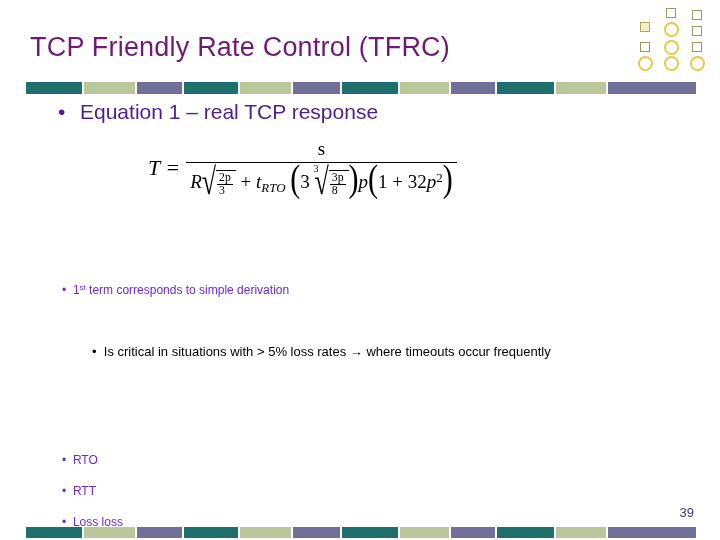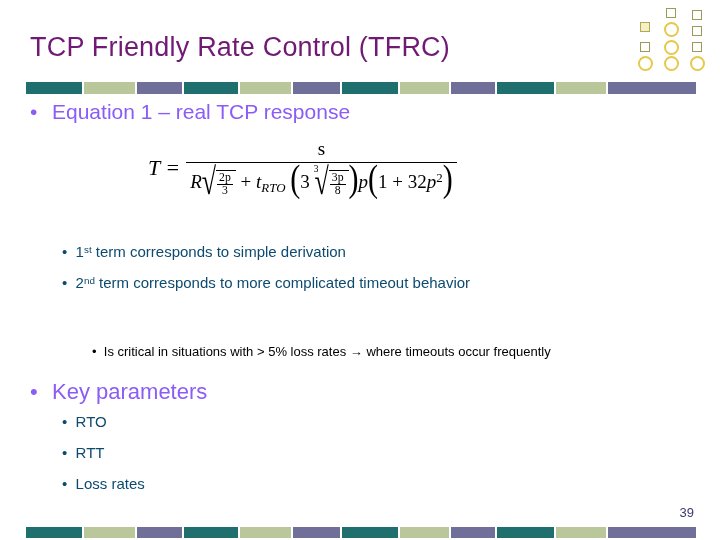--- a/index.html
+++ b/index.html
@@ -88,31 +88,33 @@
   .bar-bottom i {
     display: block;
     height: 11px;
     margin-right: 2px;
   }
 
   
   .l1 {
     position: absolute;
     font-size: 21px;
-    color: #8b5cf6;
+    color: #4c1d95;
     white-space: nowrap;
+    margin-left: 28px;
   }
   .l1 .b {
     display: inline-block;
     width: 22px;
   }
   .l2 {
     position: absolute;
-    font-size: 15px;
-    color: #0c4a6e;
+    font-size: 12px;
+    color: #6d28d9;
+    margin-top: 40px;
   }
   .l3 {
     position: absolute;
     font-size: 13px;
     color: #000000;
     line-height: 1.25;
   }
   sup {
     font-size: 0.66em;
     vertical-align: 0.45em;
@@ -155,21 +157,21 @@
     font-size: 0.68em;
     vertical-align: -0.28em;
     font-style: italic;
   }
   .sup2 {
     font-size: 0.68em;
     vertical-align: 0.5em;
   }
   .smallfrac {
     display: inline-block;
-    text-align: center;
+    text-align: left;
     font-size: 0.62em;
     vertical-align: middle;
     line-height: 1.05;
   }
   .smallfrac .num {
     display: block;
     border-bottom: 1.1px solid #000;
     padding: 0 2px;
   }
   .smallfrac .den {
@@ -285,40 +287,34 @@
               </span>
             </span><span class="paren-big">)</span><span class="it">p</span><span class="paren-big">(</span><span>1 + 32</span><span class="it">p</span><span class="sup2">2</span><span class="paren-big">)</span>
         </span>
       </span>
     </div>
   </div>
 
   <div class="l2" style="left:62px; top:243px; width:620px;">
     <span>•&nbsp;&nbsp;</span><span id="term1">1<sup>st</sup> term corresponds to simple derivation</span>
   </div>
-  <div class="l2" style="left:62px; top:274px; width:620px;">
-    <span>•&nbsp;&nbsp;</span><span id="term2">2<sup>nd</sup> term corresponds to more complicated timeout behavior</span>
-  </div>
 
   <div class="l3" style="left:92px; top:344px; width:560px;">
     <span>•&nbsp;&nbsp;</span><span>Is critical in situations with &gt; 5% loss rates → where timeouts occur frequently</span>
   </div>
 
-  <div class="l1" style="left:30px; top:379px; font-size:22px;">
-    <span class="b">•</span><span>Key parameters</span>
-  </div>
 
   <div class="l2" style="left:62px; top:413px;">
     <span>•&nbsp;&nbsp;</span><span>RTO</span>
   </div>
   <div class="l2" style="left:62px; top:444px;">
     <span>•&nbsp;&nbsp;</span><span>RTT</span>
   </div>
   <div class="l2" style="left:62px; top:475px;">
-    <span>•&nbsp;&nbsp;</span><span>Loss rates</span>
+    <span>•&nbsp;&nbsp;</span><span>Loss loss</span>
   </div>
 
   <div class="page-num">39</div>
 
   <div class="bar-bottom" id="bottom-bar">
       <i style="background: rgb(31, 111, 111); width: 58px;"></i>
       <i style="background: rgb(185, 199, 154); width: 52px;"></i>
       <i style="background: rgb(111, 111, 154); width: 46px;"></i>
       <i style="background: rgb(31, 111, 111); width: 56px;"></i>
       <i style="background: rgb(185, 199, 154); width: 52px;"></i>

